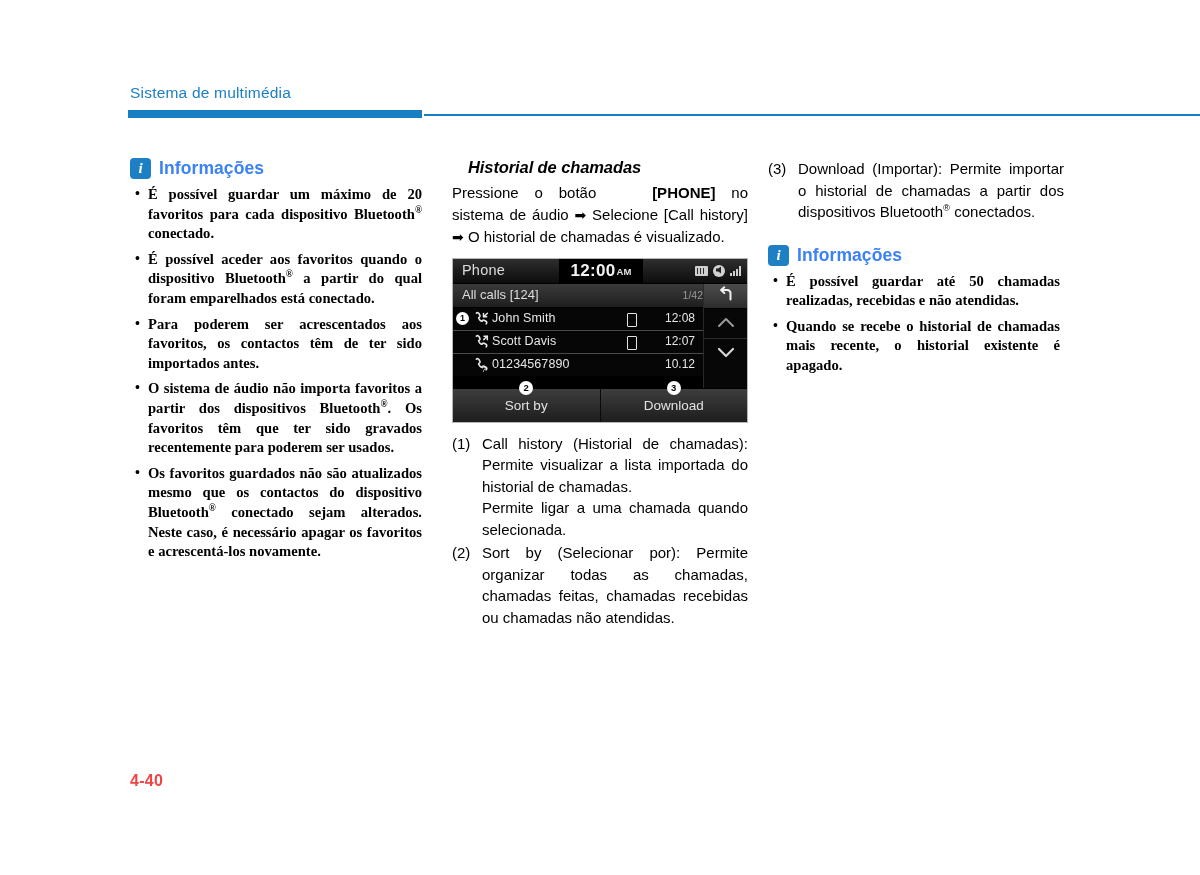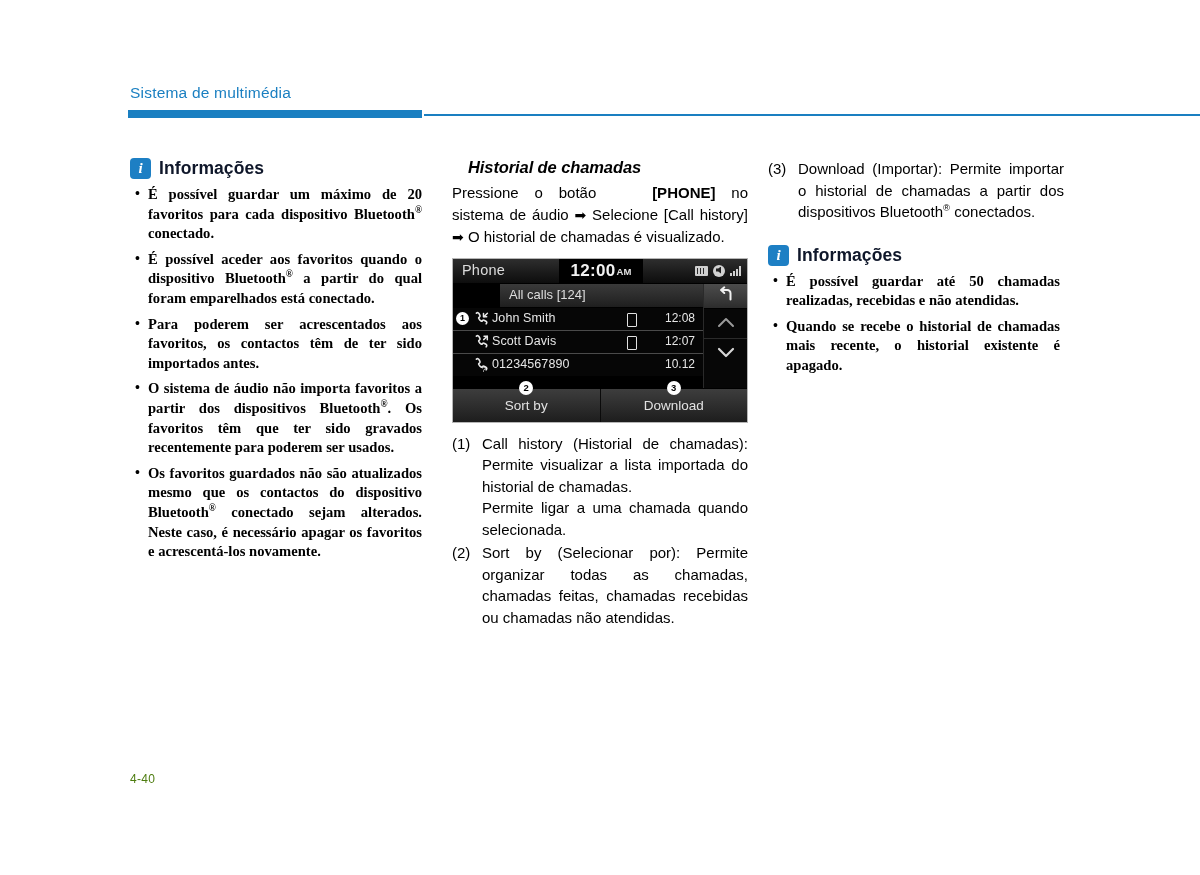--- a/index.html
+++ b/index.html
@@ -85,21 +85,21 @@
     font-weight: bold;
     font-size: 15px;
     line-height: 21px;
     text-align: center;
     flex: 0 0 auto;
   }
   .info-title {
     font-family: "Liberation Sans", sans-serif;
     font-weight: bold;
     font-size: 17.5px;
-    color: #0f172a;
+    color: #3b82f6;
     letter-spacing: .1px;
   }
 
   
   ul.bullets {
     list-style: none;
     margin: 4px;
     padding: 0;
   }
   ul.bullets > li {
@@ -277,21 +277,20 @@
 
   
   .hu-subbar {
     position: absolute;
     left: 0; top: 25px;
     width: 258px;
     height: 24px;
     background: linear-gradient(180deg,#3a3a3a 0%,#2a2a2a 60%,#1e1e1e 100%);
     border-bottom: 1px solid #000;
     box-sizing: border-box;
-    margin-left: 47px;
   }
   .hu-subbar .lbl {
     position: absolute;
     left: 9px; top: 3px;
     font-size: 13px;
     color: #dedede;
   }
   .hu-subbar .cnt {
     position: absolute;
     right: 8px; top: 5px;
@@ -413,23 +412,24 @@
     text-align: center;
     z-index: 5;
   }
 
   
   .folio {
     position: absolute;
     left: 130px;
     top: 772px;
     font-family: "Liberation Sans", sans-serif;
-    font-size: 12px;
-    color: #4d7c0f;
+    font-size: 16px;
+    color: #ef4444;
     letter-spacing: .3px;
+    font-weight: bold;
   }
 </style>
 </head>
 <body>
 
 <div class="page-header">
   <div class="chapter-title">Sistema de multimédia</div>
   <div class="rule-wrap">
     <div class="rule-thin"></div>
     <div class="rule-thick"></div>

